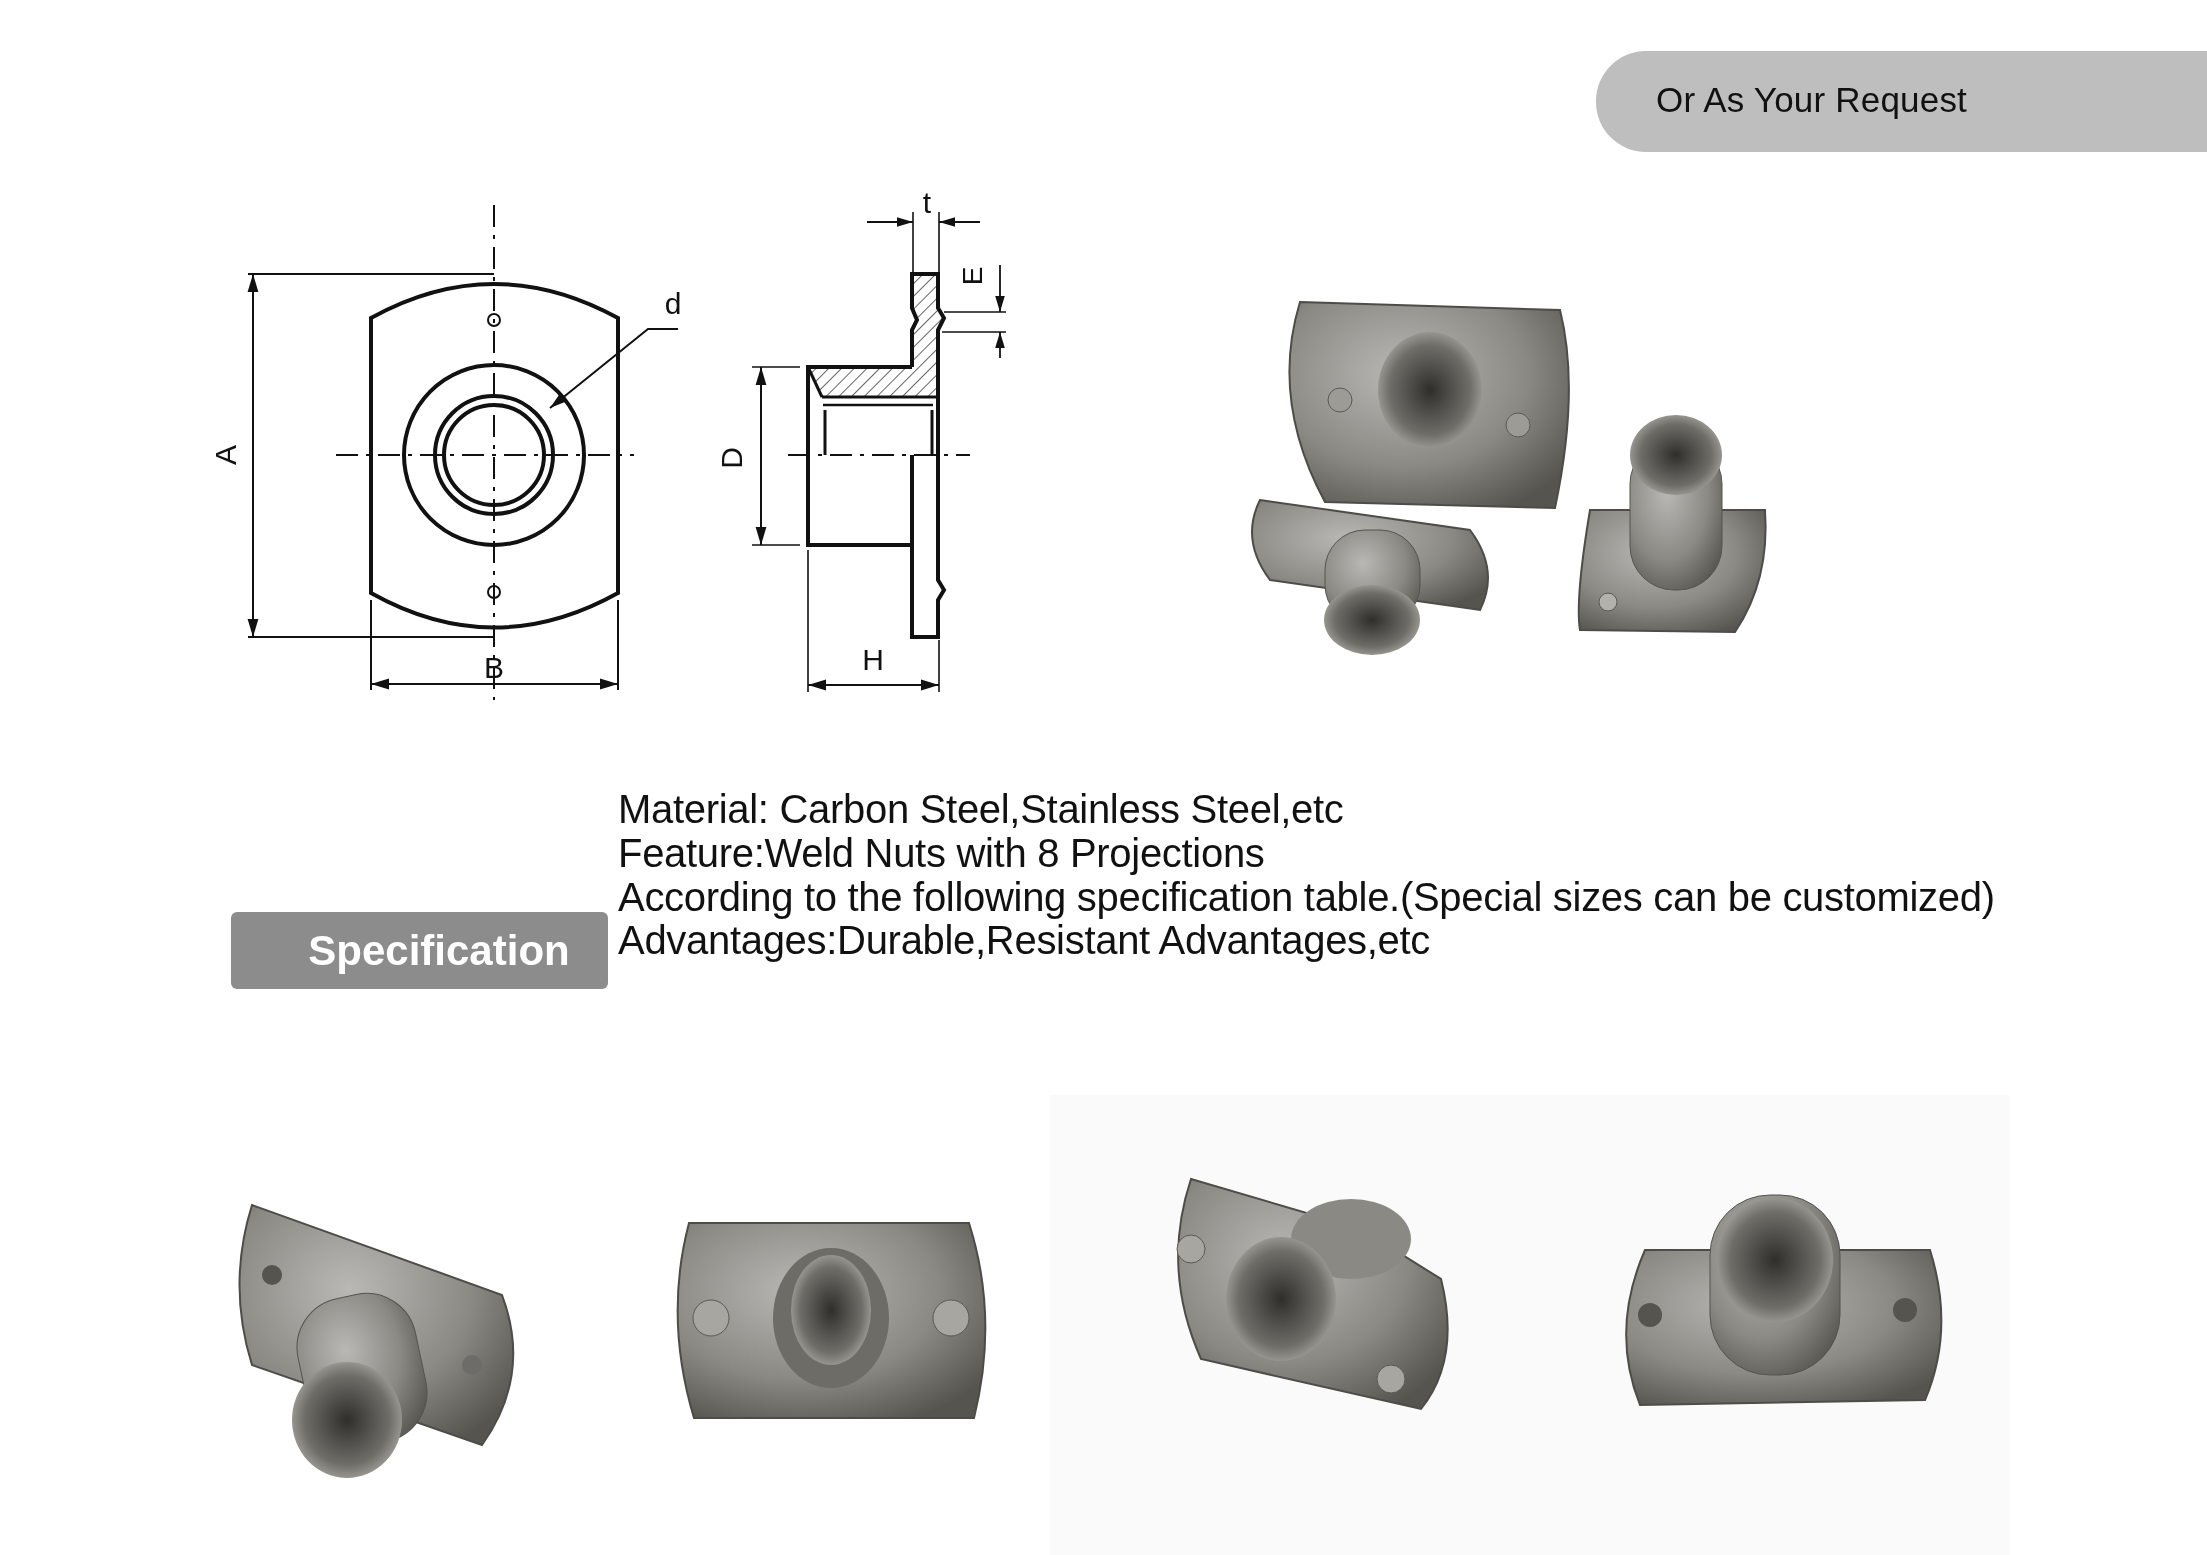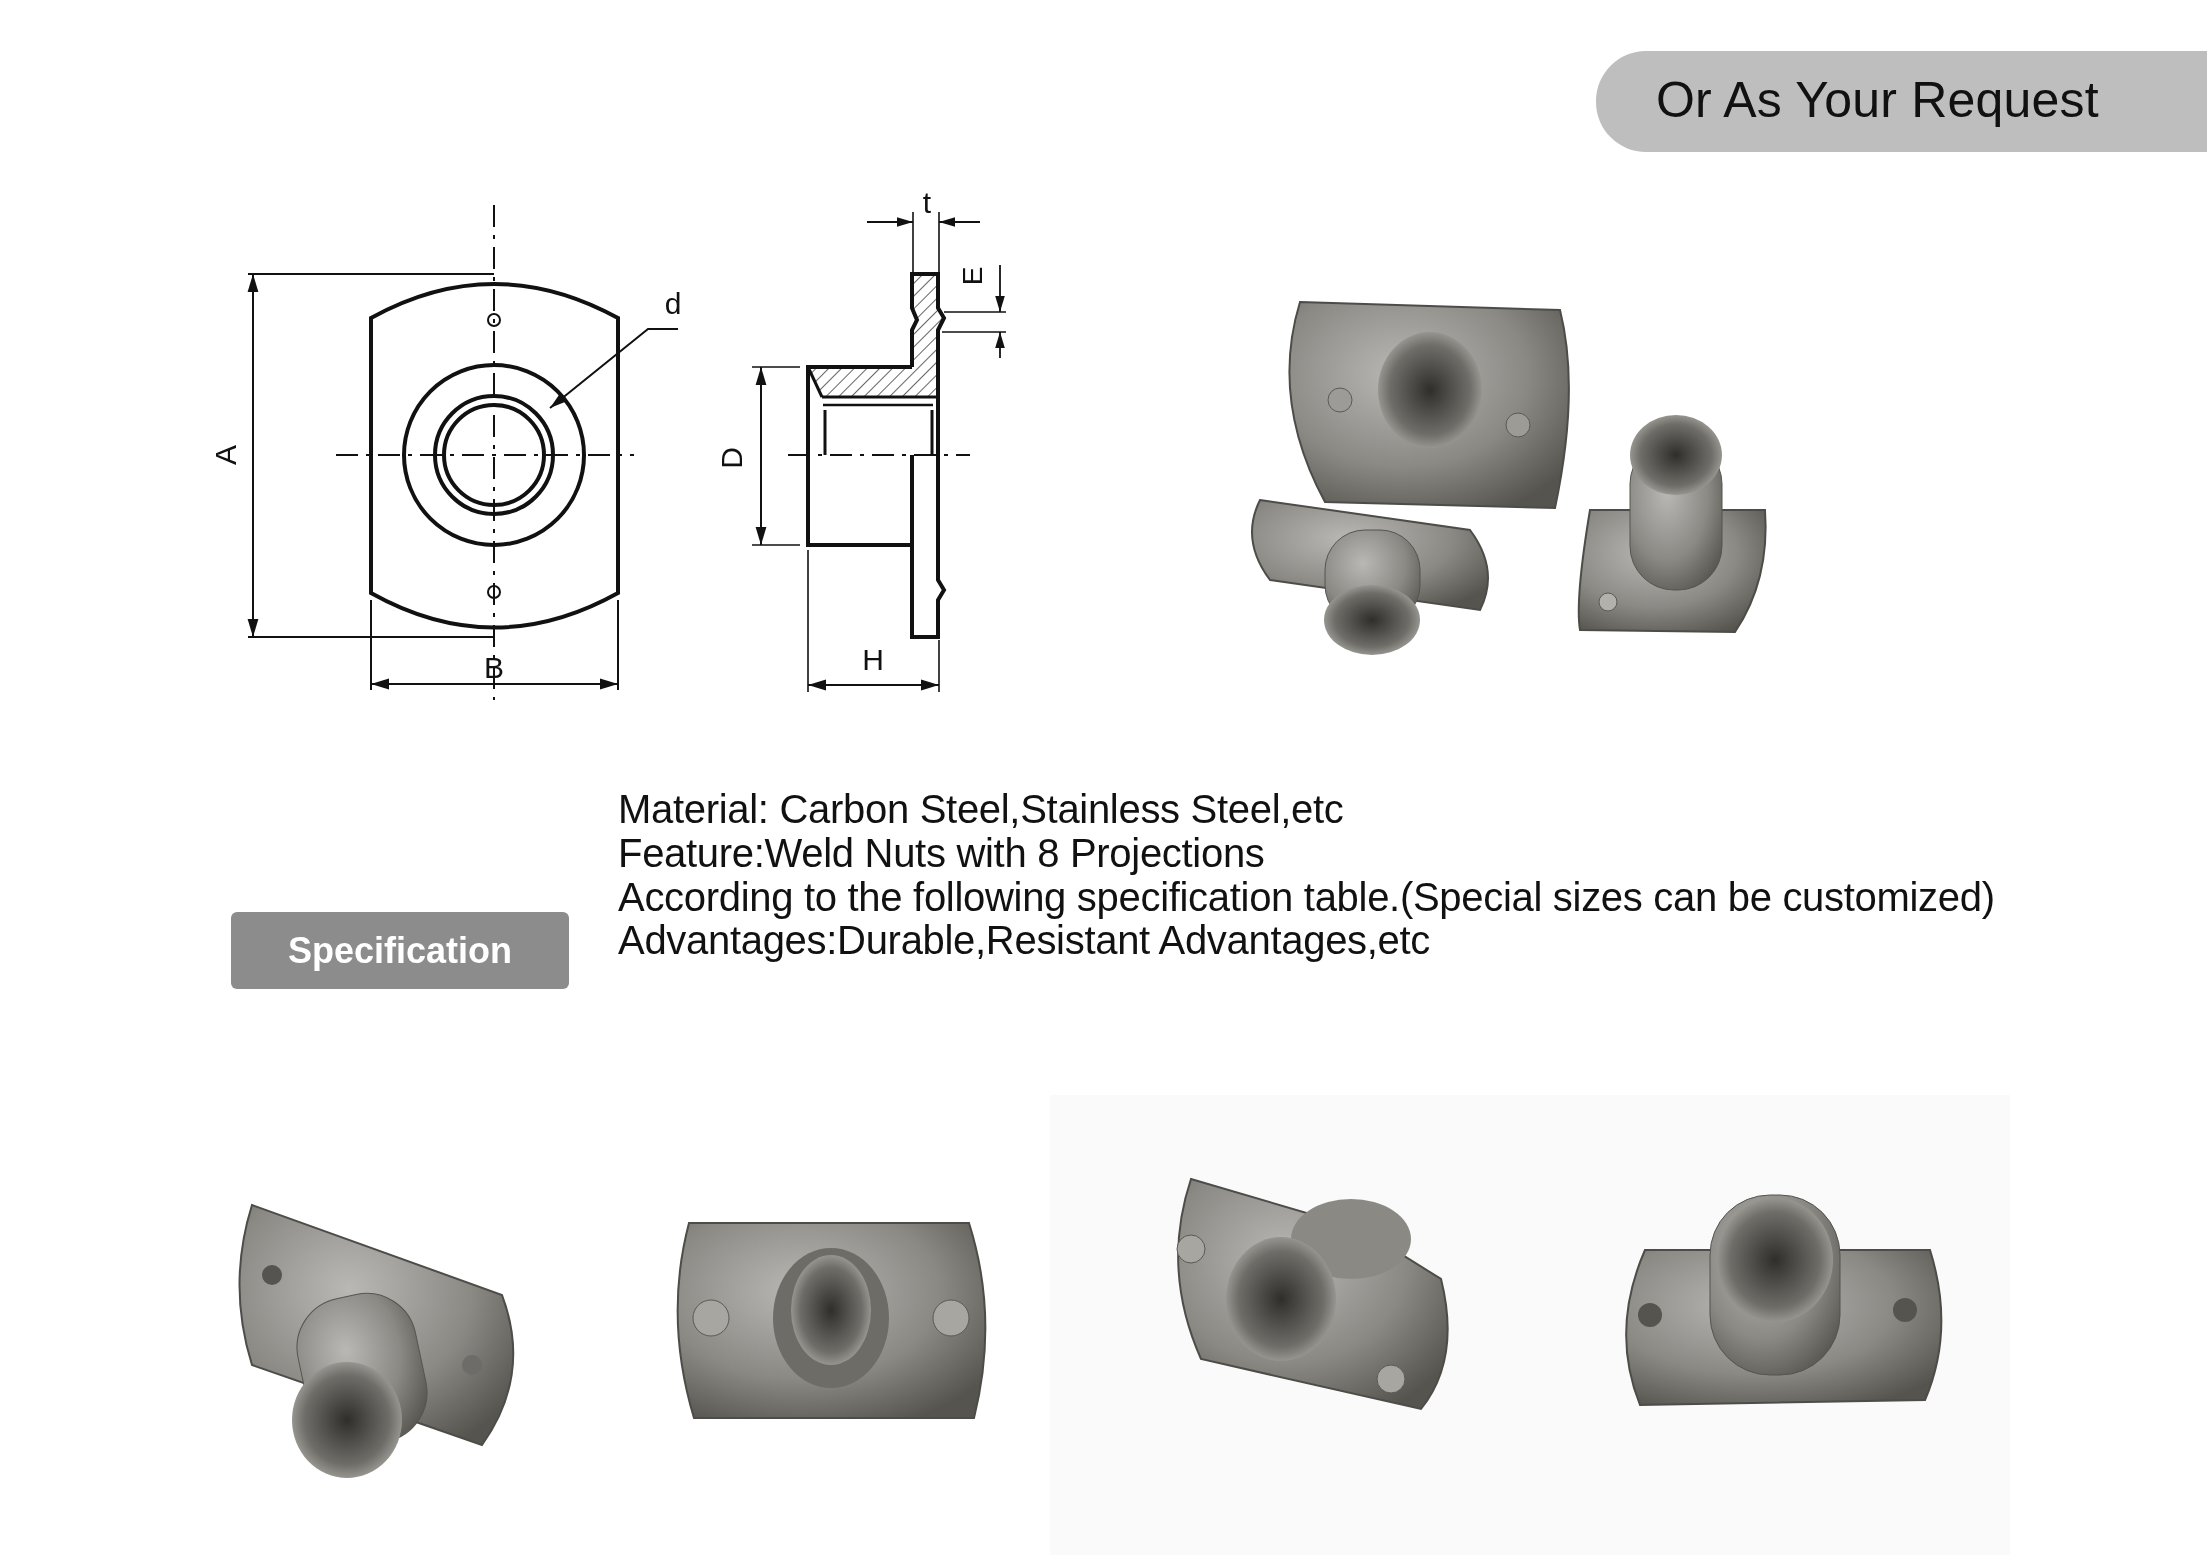--- a/index.html
+++ b/index.html
@@ -6,29 +6,29 @@
   body {
     width: 2207px; height: 1555px; position: relative; overflow: hidden;
     background: #ffffff; font-family: "Liberation Sans", sans-serif; color: #111;
   }
   .abs { position: absolute; }
   .request-pill {
     left: 1596px; top: 51px; width: 611px; height: 101px;
     background: #bebebe; border-radius: 50px 0 0 50px;
   }
   .request-pill span {
-    position: absolute; left: 60px; top: 18px; font-size: 50px; line-height: 62px;
+    position: absolute; left: 60px; top: 18px; font-size: 35px; line-height: 62px;
     color: #111; white-space: nowrap; letter-spacing: 0.2px;
   }
   .drawing { left: 0; top: 0; width: 1100px; height: 720px; }
   .drawing svg { display: block; }
   .spec-badge {
     left: 231px; top: 912px; width: 338px; height: 77px; background: #8c8c8c;
-    border-radius: 6px; color: #fff; font-weight: bold; font-size: 36px;
-    display: flex; align-items: center; justify-content: center;
+    border-radius: 6px; color: #fff; font-weight: bold; font-size: 42px;
+    display: flex; align-items: center; justify-content: center; padding-left: 39px;
   }
   .spec-list { left: 618px; top: 788px; margin: 0; padding: 0; list-style: none; }
   .spec-list li {
     font-size: 40px; line-height: 43.8px; height: 43.8px; white-space: nowrap; color: #111;
     letter-spacing: -0.3px;
   }
   .photo { overflow: visible; }
   .photo-bg { background: #fafafa; }
 </style>
 </head>

